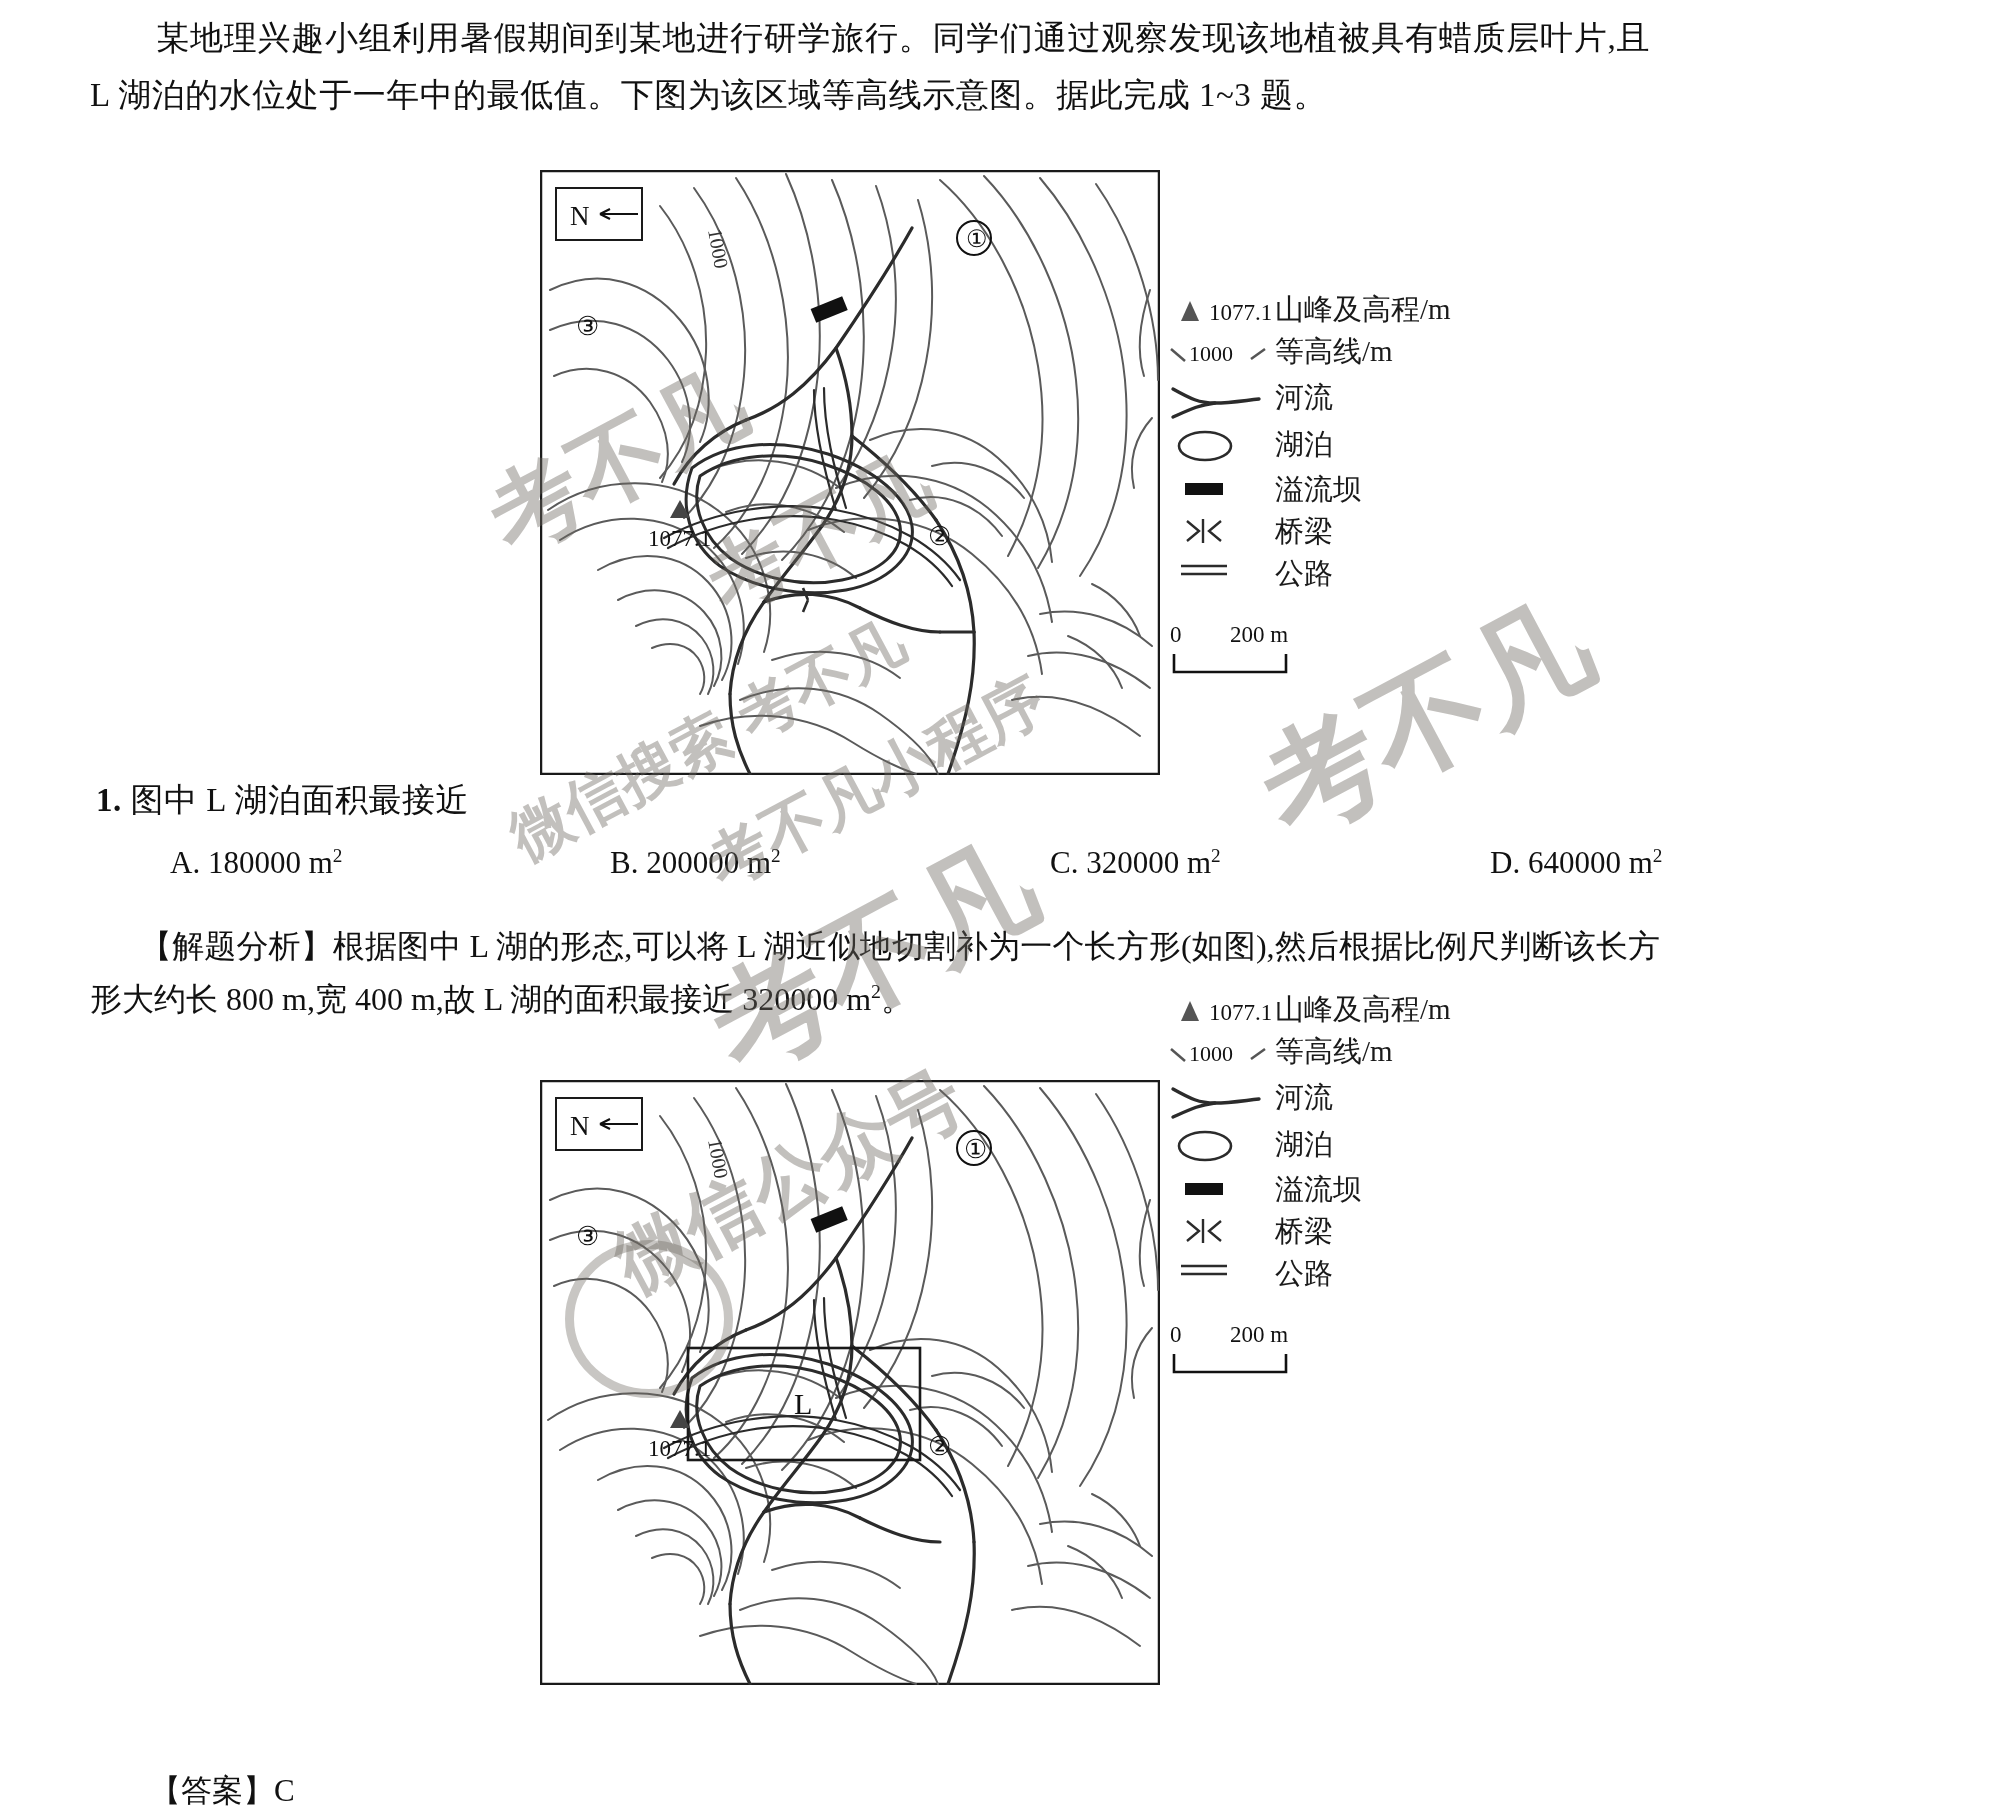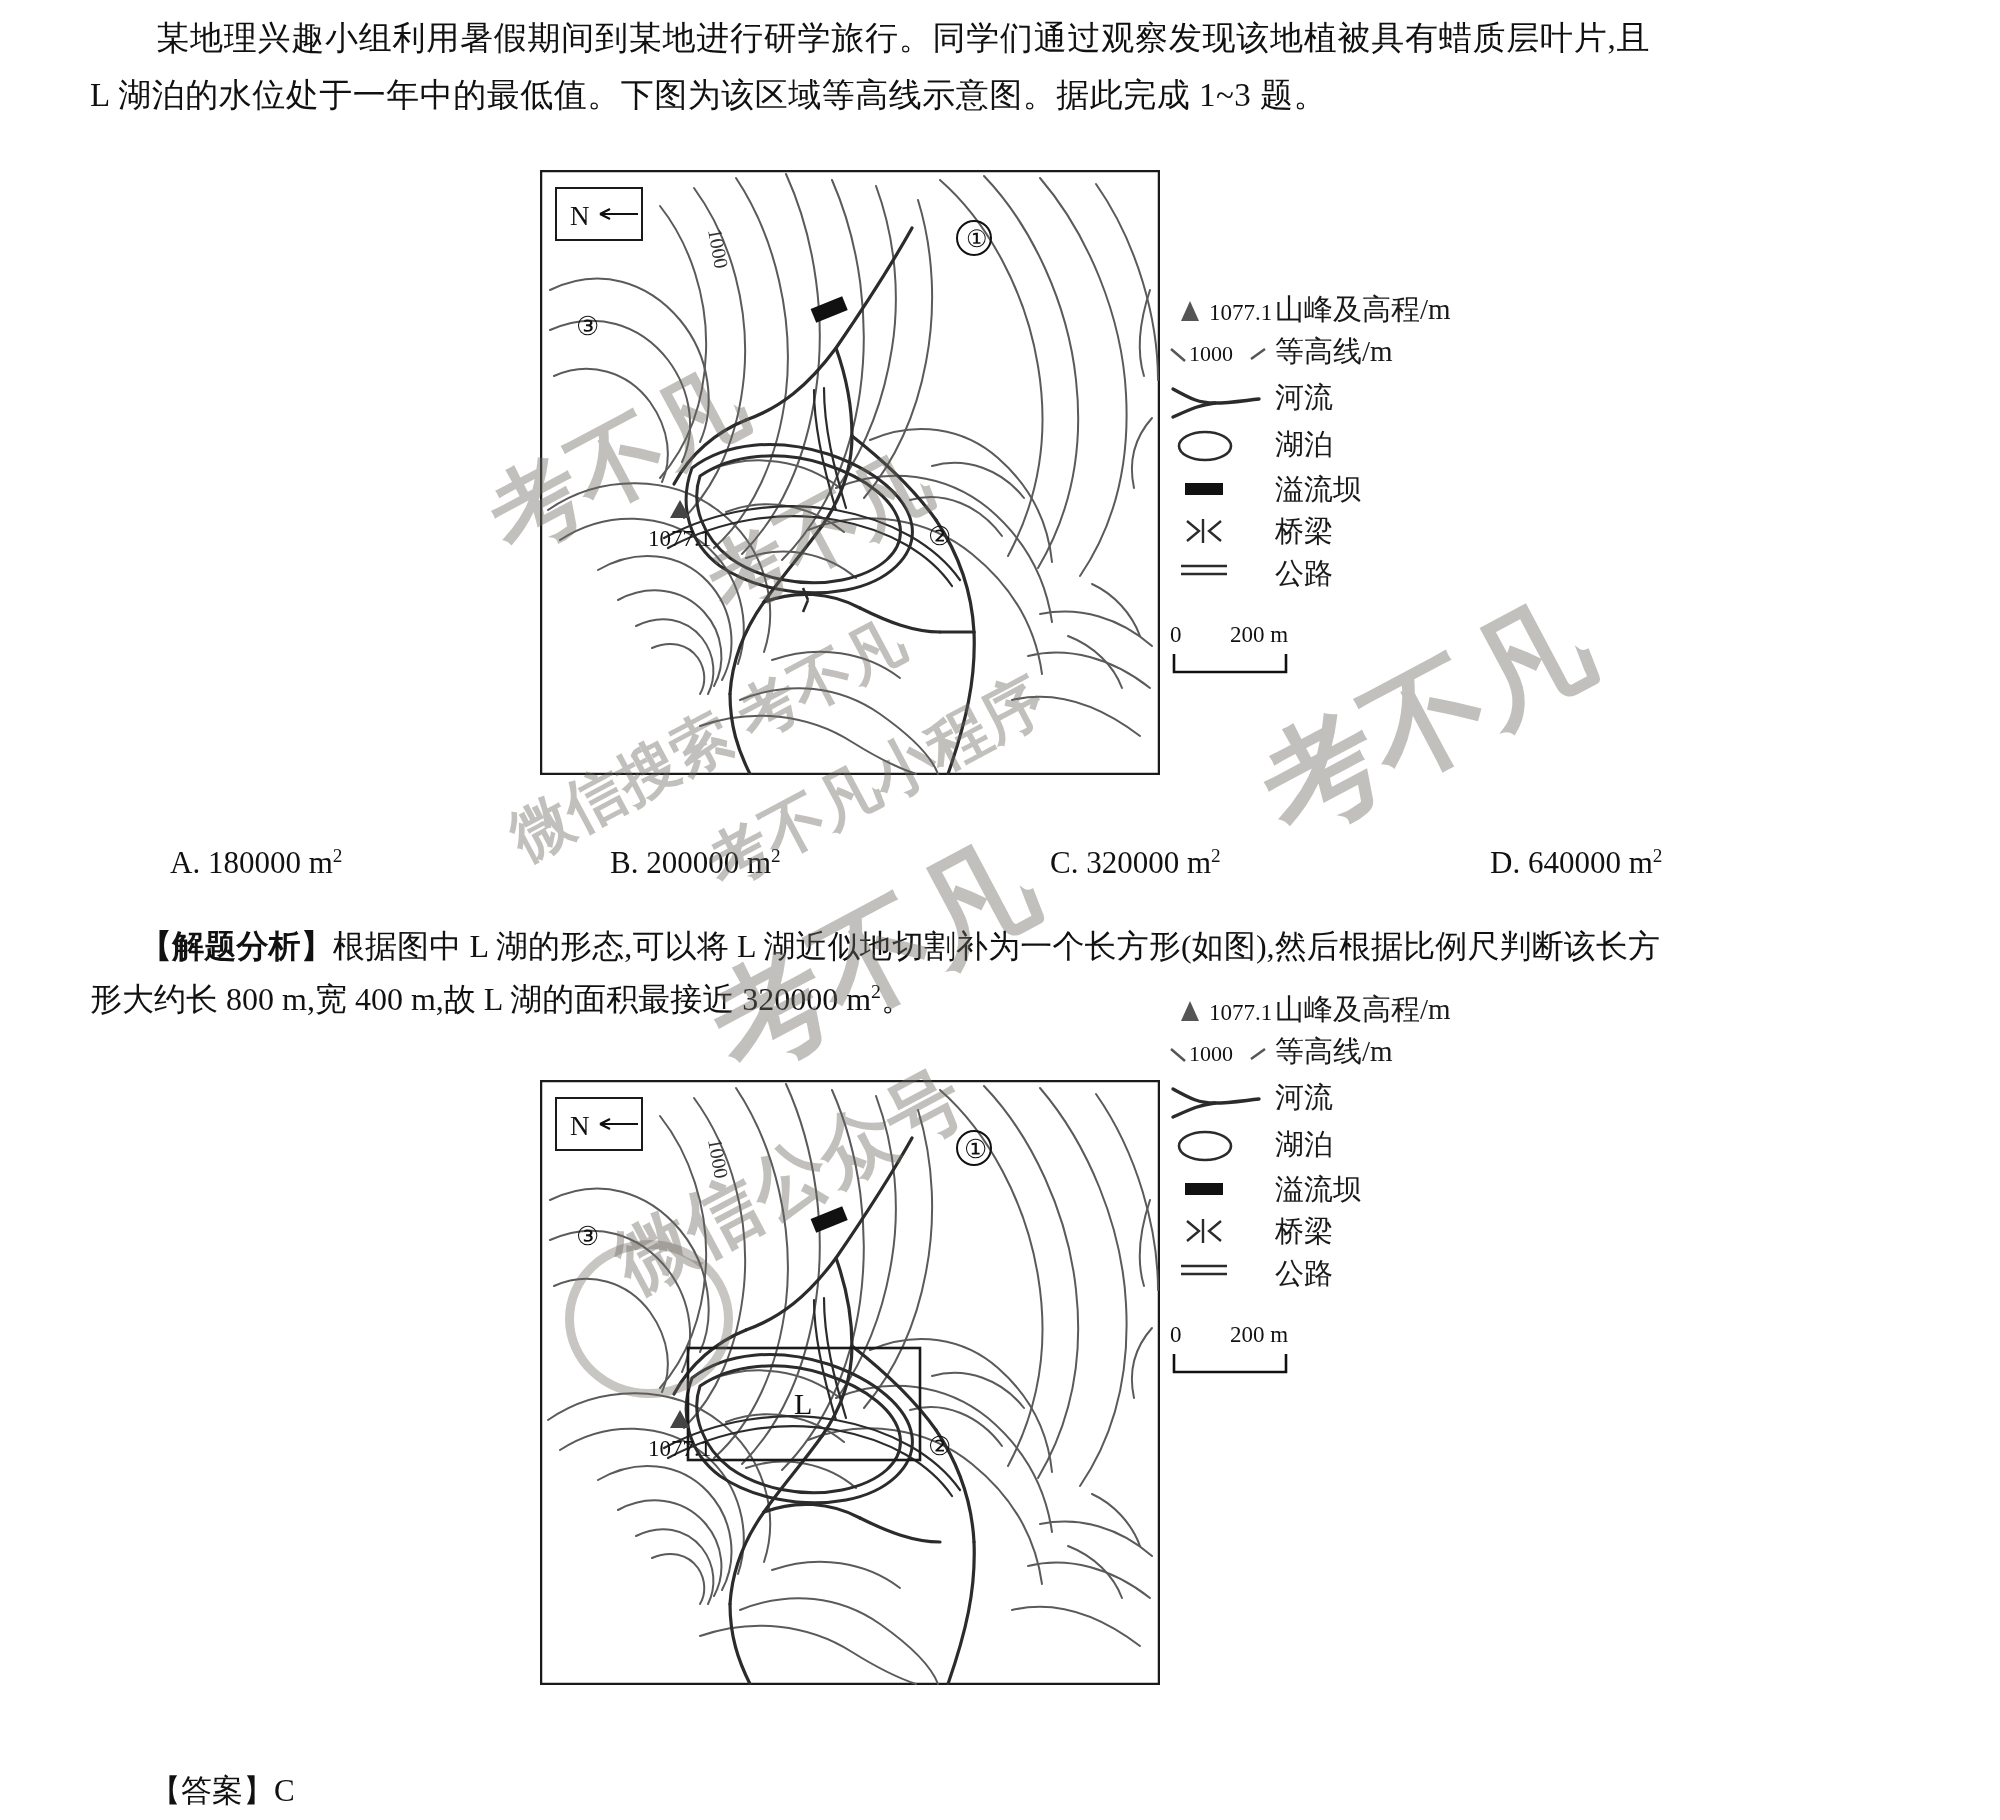--- a/index.html
+++ b/index.html
@@ -63,21 +63,21 @@
   .analysis {
     position: absolute;
     left: 90px;
     top: 920px;
     width: 1570px;
     font-size: 32px;
     line-height: 1.65;
     text-align: justify;
   }
   .analysis .indent { display:inline-block; width: 50px; }
-  .analysis b { font-weight: 700; }
+  .analysis b { font-weight: 400; }
   .analysis sup { font-size: 0.62em; vertical-align: super; }
 
   .answer {
     position: absolute;
     left: 150px;
     top: 1770px;
     font-size: 31px;
   }
   .answer b { font-weight: 400; }
 
@@ -324,20 +324,24 @@
   </div>
 
   <div class="figure" style="left:1170px; top:620px;">
     <svg width="240" height="70">
       <text x="0" y="22" font-family="Liberation Serif, serif" font-size="23" fill="#111">0</text>
       <text x="60" y="22" font-family="Liberation Serif, serif" font-size="23" fill="#111">200 m</text>
       <path d="M4,34 L4,52 L116,52 L116,34" stroke="#111" stroke-width="2.6" fill="none"></path>
     </svg>
   </div>
 
+  <div class="question-line">
+    <span class="qnum">1.</span>
+    <span>图中 L 湖泊面积最接近</span>
+  </div>
 
   <div class="options">
     <span class="opt opt-a">
       <span>A.</span>
       <span>180000</span>
       <span>m</span><sup>2</sup>
     </span>
     <span class="opt opt-b">
       <span>B.</span>
       <span>200000</span>

